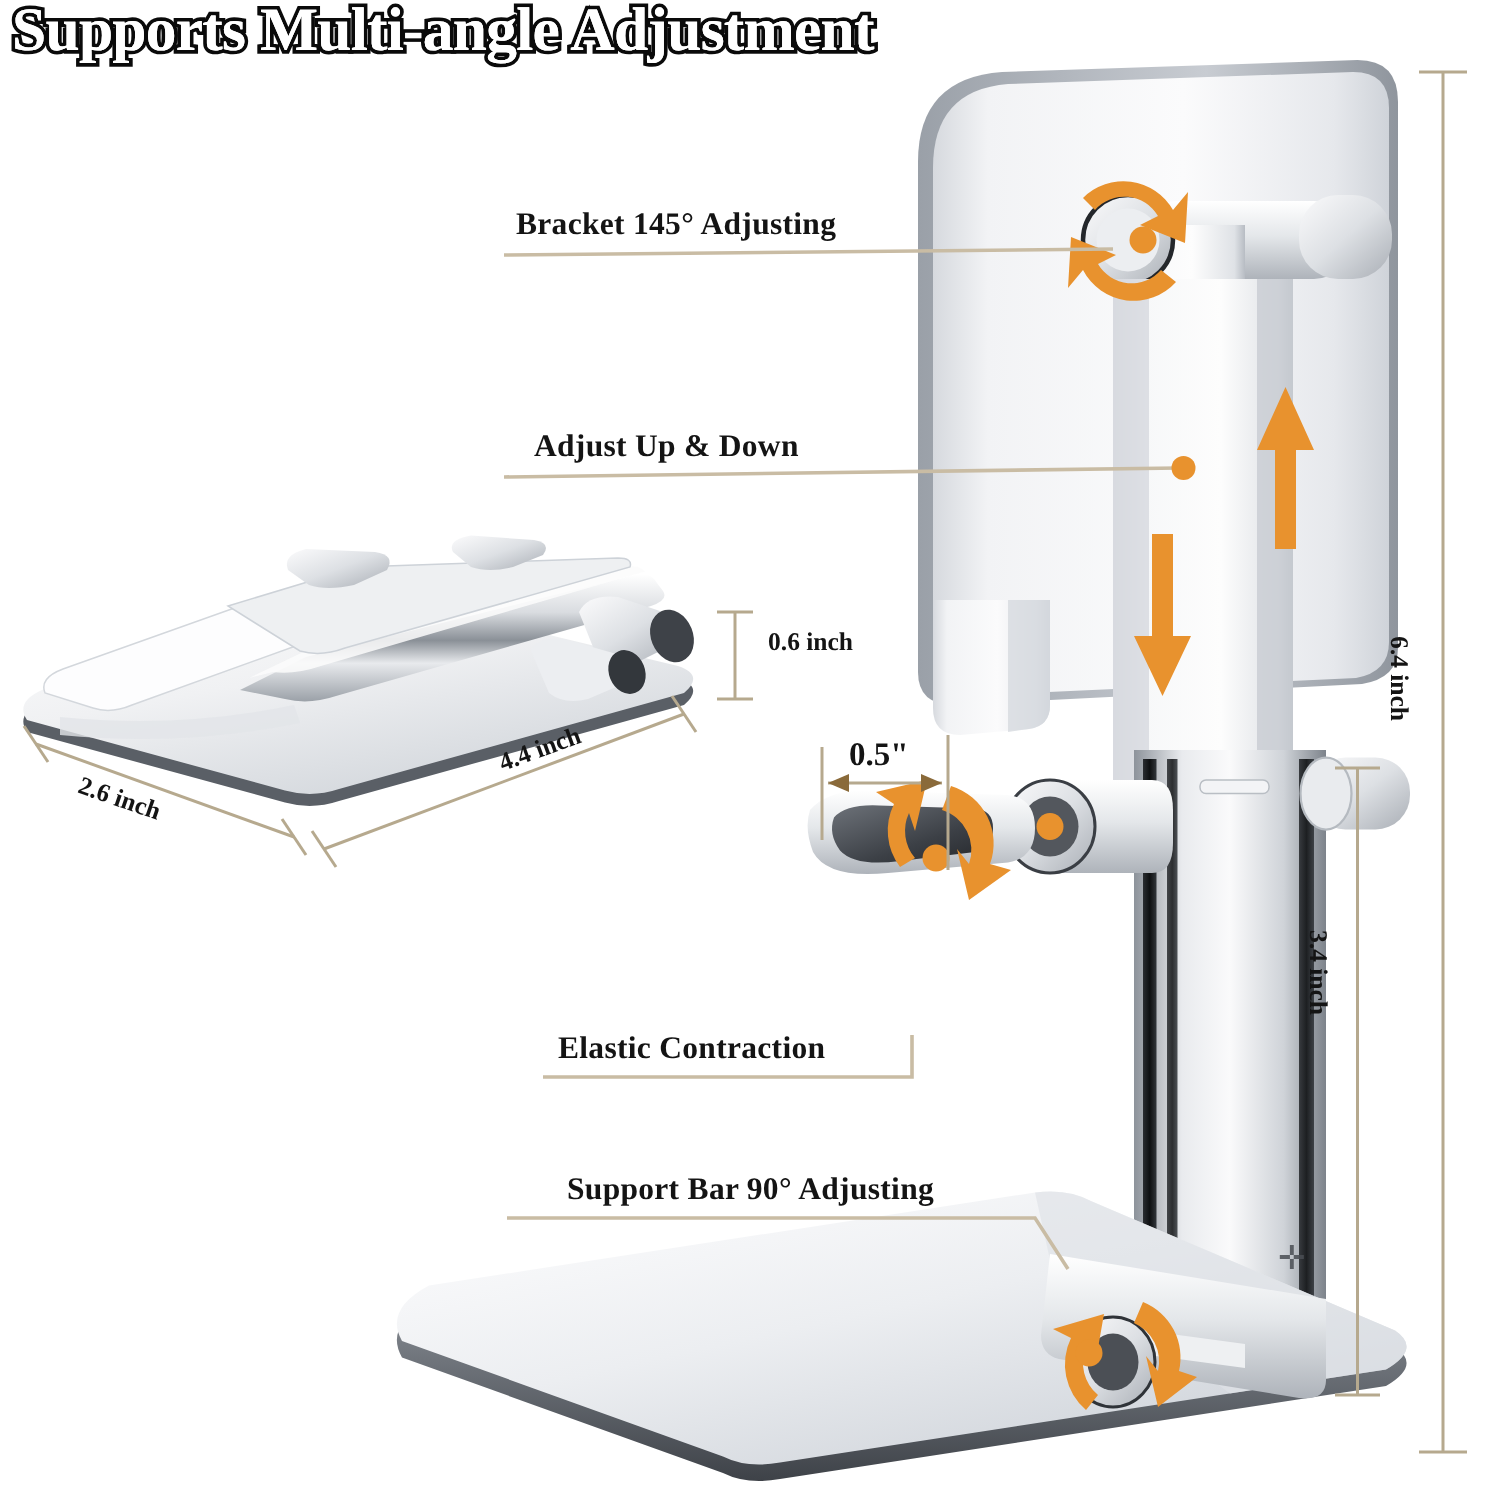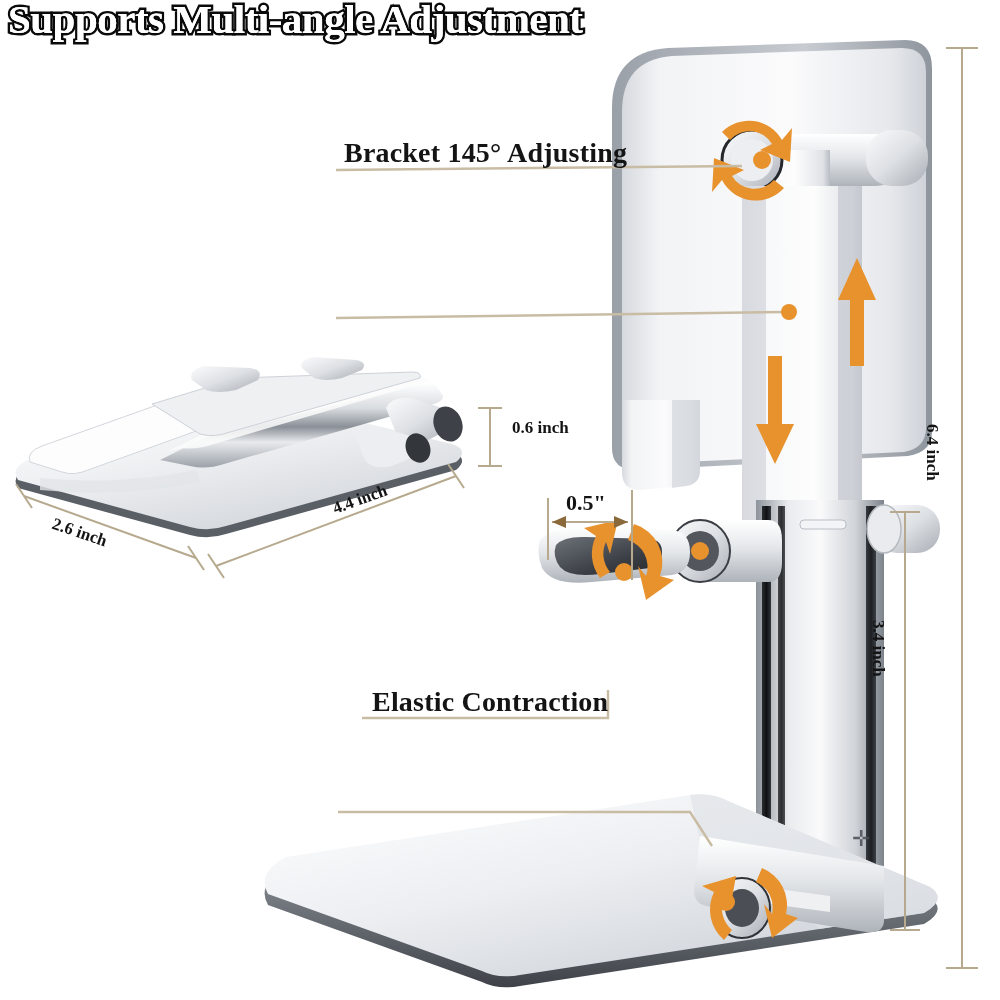--- a/index.html
+++ b/index.html
@@ -55,21 +55,21 @@
     color: #ffffff;
     white-space: nowrap;
     pointer-events: none;
   }
 
   
   .callout {
     position: absolute;
     font-family: "Liberation Serif", serif;
     font-weight: bold;
-    font-size: 28px;
+    font-size: 21px;
     color: #141414;
     white-space: nowrap;
     letter-spacing: 0.2px;
   }
 
   
   .dim {
     position: absolute;
     font-family: "Liberation Serif", serif;
     font-weight: bold;
@@ -318,23 +318,25 @@
       <path d="M552,522 L566,516 L566,528 Z" fill="#8a6a3a" stroke="none"></path>
       <path d="M628,522 L614,516 L614,528 Z" fill="#8a6a3a" stroke="none"></path>
     </g>
   </svg>
 
   <div class="title">Supports Multi-angle Adjustment</div>
   <div class="title-fill">Supports Multi-angle Adjustment</div>
 
   <div class="callout" style="left:344px; top:137px;">Bracket 145° Adjusting</div>
 
+  <div class="callout" style="left:356px; top:285px;">Adjust Up &amp; Down</div>
 
   <div class="callout" style="left:372px; top:686px;text-align:center;">Elastic Contraction</div>
 
+  <div class="callout" style="left:378px; top:780px;">Support Bar 90° Adjusting</div>
 
   <div class="dim" style="left:56px; top:514px; transform:rotate(19deg); transform-origin:left top;">2.6 inch</div>
 
   <div class="dim" style="left:330px; top:500px; transform:rotate(-20deg); transform-origin:left top;">4.4 inch</div>
 
   <div class="dim" style="left:512px; top:418px;">0.6 inch</div>
 
   <div class="dim dim-big" style="left:566px; top:490px;">0.5"</div>
 
   <div class="dim rot90" style="left:942px; top:424px;">6.4 inch</div>

